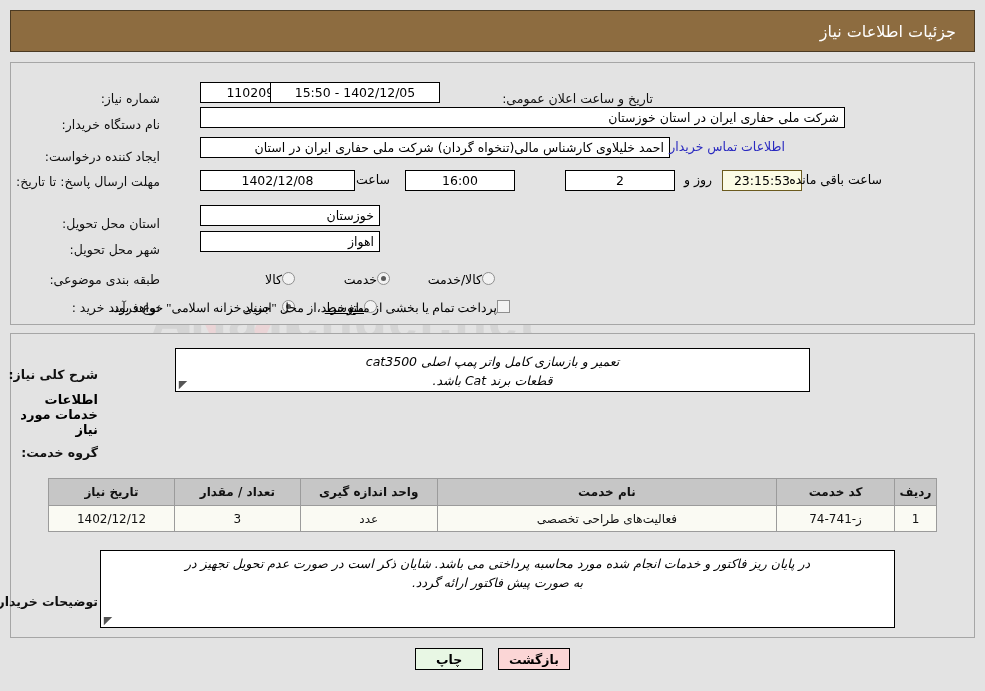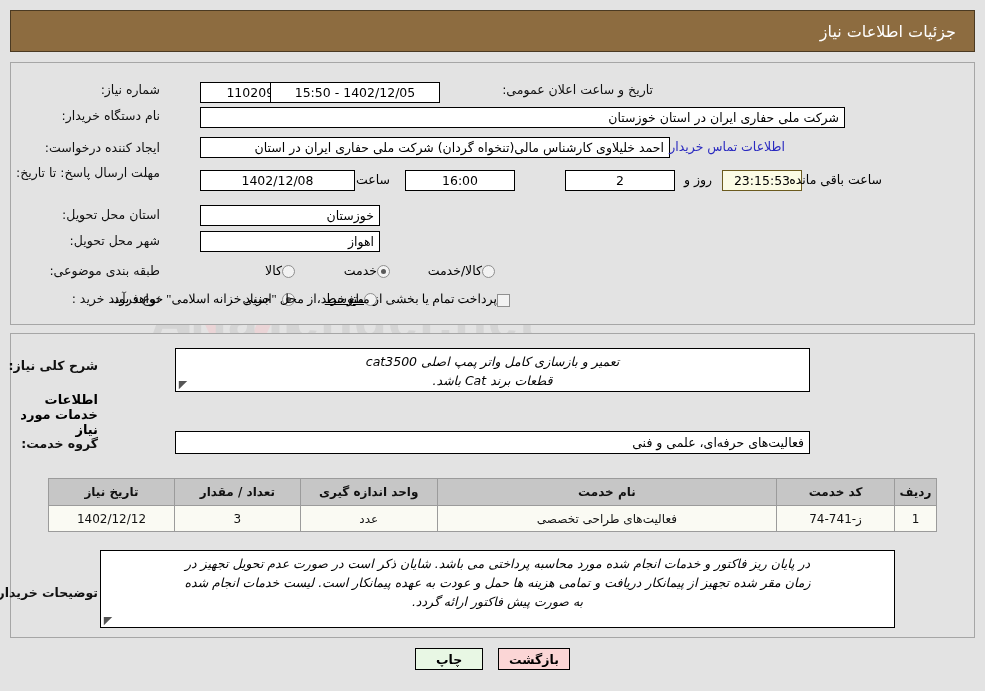--- a/index.html
+++ b/index.html
@@ -69,23 +69,24 @@
     border: 1px solid #a6a6a6;
     z-index: 2;
   }
   #panel-top    { left: 10px; top: 62px;  width: 965px; height: 263px; }
   #panel-bottom { left: 10px; top: 333px; width: 965px; height: 305px; }
 
   
   .frow {
     position: absolute;
     display: flex;
-    align-items: flex-end;
+    align-items: flex-start;
     direction: rtl;
     white-space: nowrap;
+    margin-top: 9px;
   }
   .lbl {
     color: #101010;
     font-size: 12.5px;
     text-align: right;
     direction: rtl;
   }
   .lbl-bold { font-weight: bold; }
 
   .fld {
@@ -321,21 +322,20 @@
     <div>تعمیر و بازسازی کامل واتر پمپ اصلی cat3500</div>
     <div>قطعات برند Cat باشد.</div>
     <span class="grip">◥</span>
   </div>
 
   <div class="section-head" style="right:887px; top:392px; z-index:3;">اطلاعات خدمات مورد نیاز</div>
 
   <div class="frow" style="right:887px; top:436px; z-index:3;">
     <span class="lbl lbl-bold">گروه خدمت:</span>
   </div>
-  <div class="fld right" style="position:absolute; right:175px; top:431px; width:635px; height:23px; line-height:21px; z-index:3;">فعالیت‌های حرفه‌ای، علمی و فنی</div>
 
   <table class="items">
     <thead>
       <tr>
         <th style="width:42px;">ردیف</th>
         <th style="width:118px;">کد خدمت</th>
         <th style="width:340px;">نام خدمت</th>
         <th style="width:137px;">واحد اندازه گیری</th>
         <th style="width:126px;">تعداد / مقدار</th>
         <th style="width:126px;">تاریخ نیاز</th>
@@ -351,21 +351,20 @@
         <td>1402/12/12</td>
       </tr>
     </tbody>
   </table>
 
   <div class="frow" style="right:887px; top:585px; z-index:3;">
     <span class="lbl lbl-bold">توضیحات خریدار:</span>
   </div>
   <div class="ta" style="position:absolute; right:90px; top:550px; width:795px; height:78px; z-index:3;">
     <div>در پایان ریز فاکتور و خدمات انجام شده مورد محاسبه پرداختی می باشد. شایان ذکر است در صورت عدم تحویل تجهیز در</div>
-    <div>زمان مقر شده تجهیز از پیمانکار دریافت و تمامی هزینه ها حمل و عودت به عهده پیمانکار است.  لیست خدمات انجام شده</div>
     <div>به صورت پیش فاکتور ارائه گردد.</div>
     <span class="grip">◥</span>
   </div>
 
   <div class="btnbar">
     <button class="btn btn-back">بازگشت</button>
     <button class="btn btn-print">چاپ</button>
   </div>
 
 </div>

